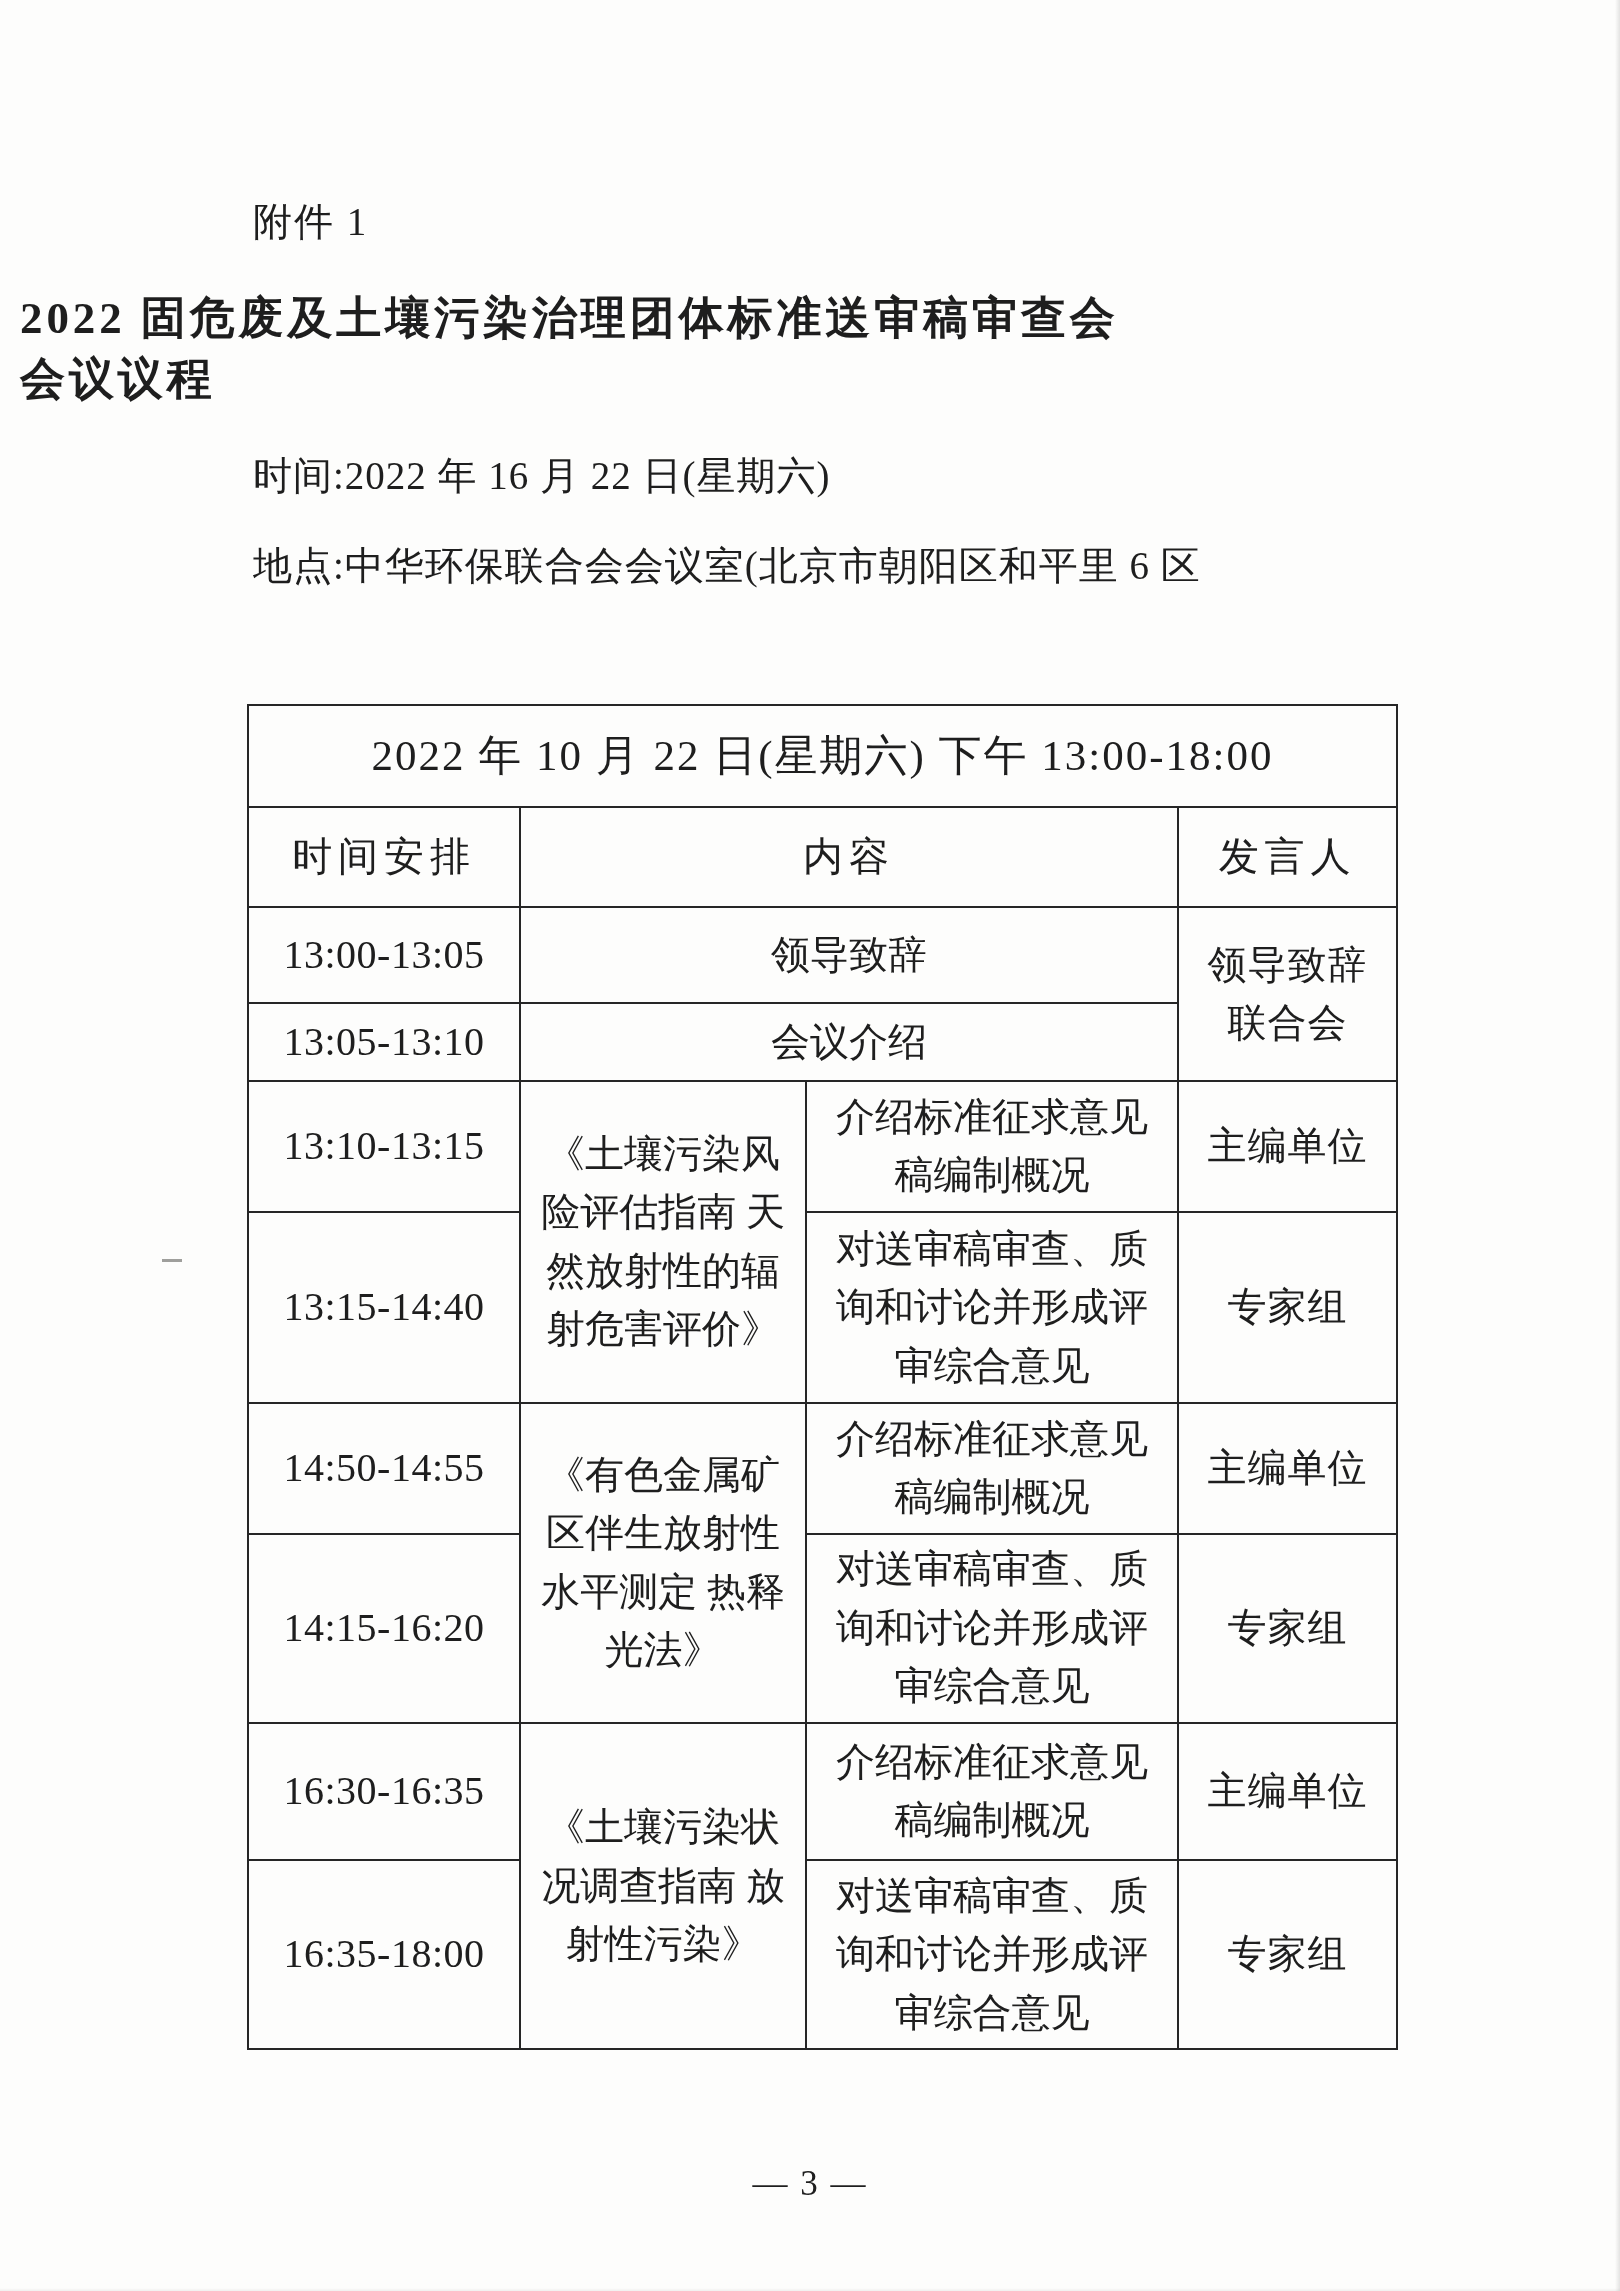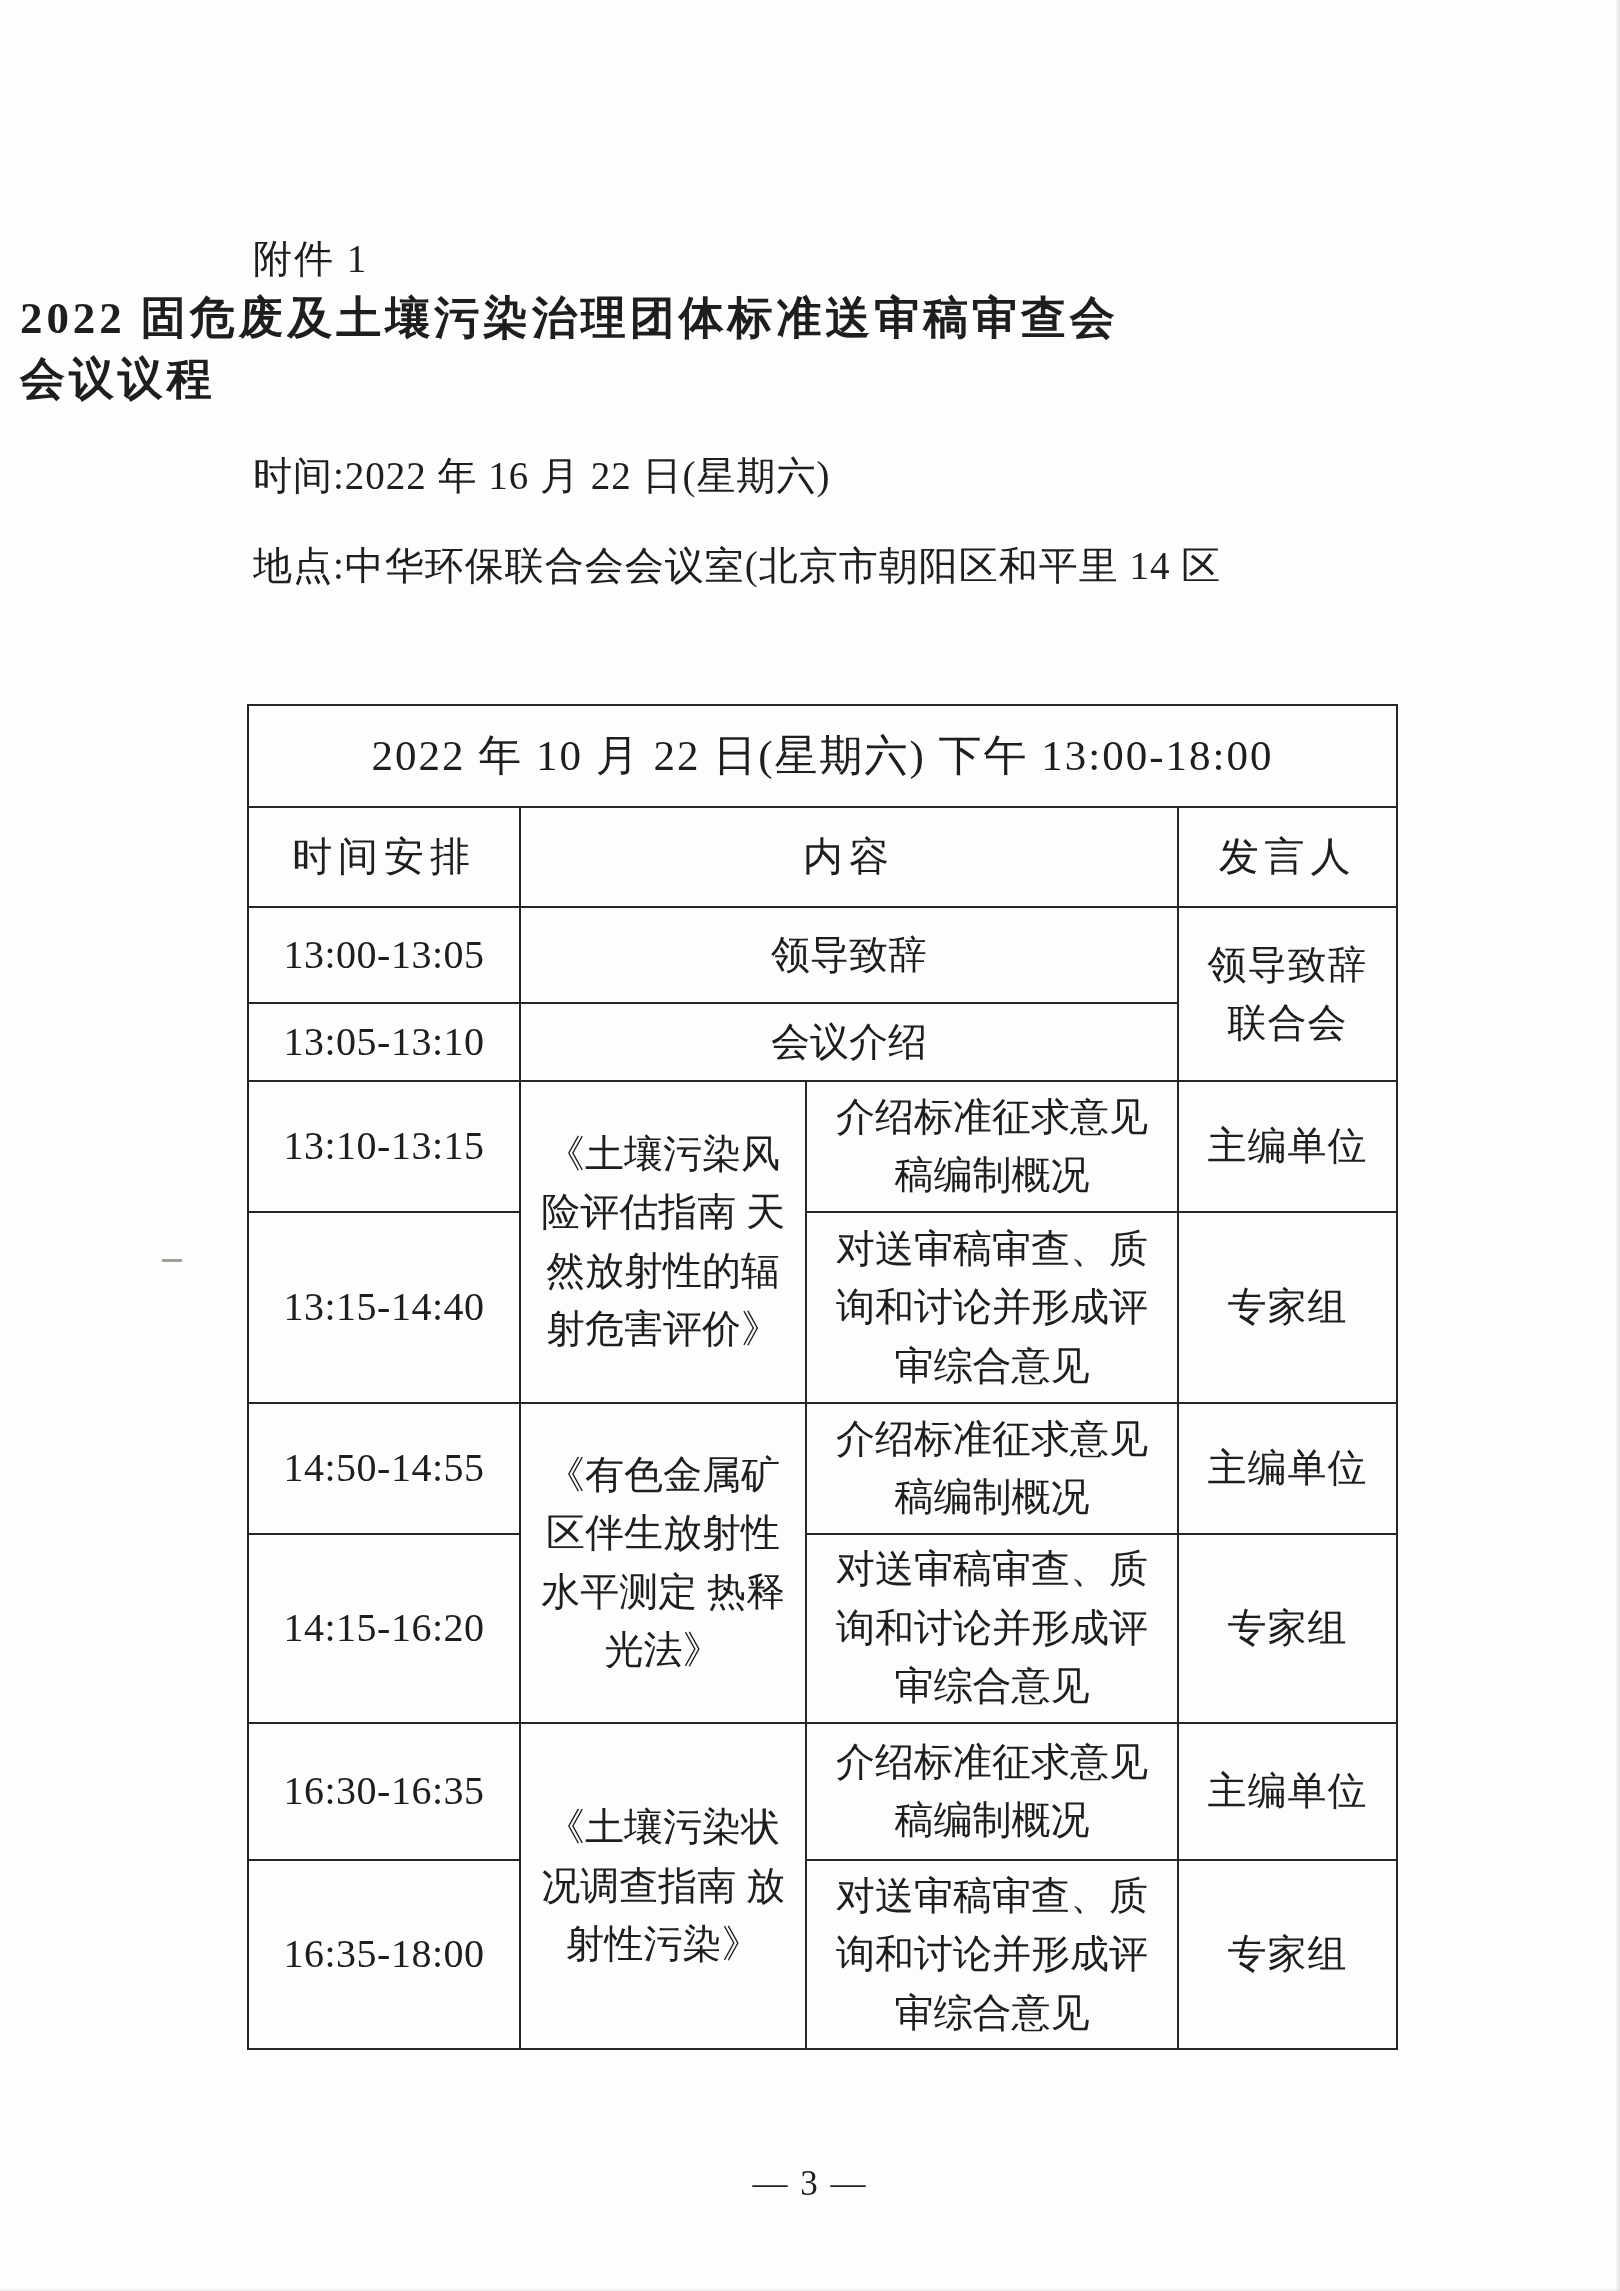--- a/index.html
+++ b/index.html
@@ -25,21 +25,21 @@
     position: absolute; left: 0; bottom: 0; width: 100%; height: 3.9px;
     background: linear-gradient(to bottom, rgba(0,0,0,0), rgba(0,0,0,0.07));
   }
   .scan-dash {
     position: absolute; left: 162px; top: 1259px; width: 19.6px; height: 2.9px;
     background: #9f9f9c;
   }
 
   .attachment {
     position: absolute; left: 253px; top: 202px;
-    font-size: 39px; line-height: 1; letter-spacing: 2px; margin-top: 37px;
+    font-size: 39px; line-height: 1; letter-spacing: 2px;
   }
   .title-block {
     position: absolute; left: 0; top: 288px; width: 1620px;
     text-align: left; font-weight: bold;
     font-size: 45px; line-height: 61px; letter-spacing: 3.9px; margin-left: 20px;
   }
   .meta-line {
     position: absolute; left: 253px;
     font-size: 39px; line-height: 1.2; letter-spacing: 1px;
     white-space: nowrap;
@@ -98,21 +98,21 @@
 
   <div class="attachment">附件 1</div>
 
   <div class="title-block">
     <div>2022 固危废及土壤污染治理团体标准送审稿审查会</div>
     <div>会议议程</div>
   </div>
 
   <div class="meta-line meta-time">时间:2022 年 16 月 22 日(星期六)</div>
 
-  <div class="meta-line meta-loc"><span>地点:</span><span>中华环保联合会会议室(北京市朝阳区和平里 14 区</span></div>
+  <div class="meta-line meta-loc"><span>地点:</span><span>中华环保联合会会议室(北京市朝阳区和平里 6 区</span></div>
 
 
   <table class="agenda">
     <colgroup>
       <col style="width:272px">
       <col style="width:286px">
       <col style="width:372px">
       <col style="width:219px">
     </colgroup>
     <tbody>

